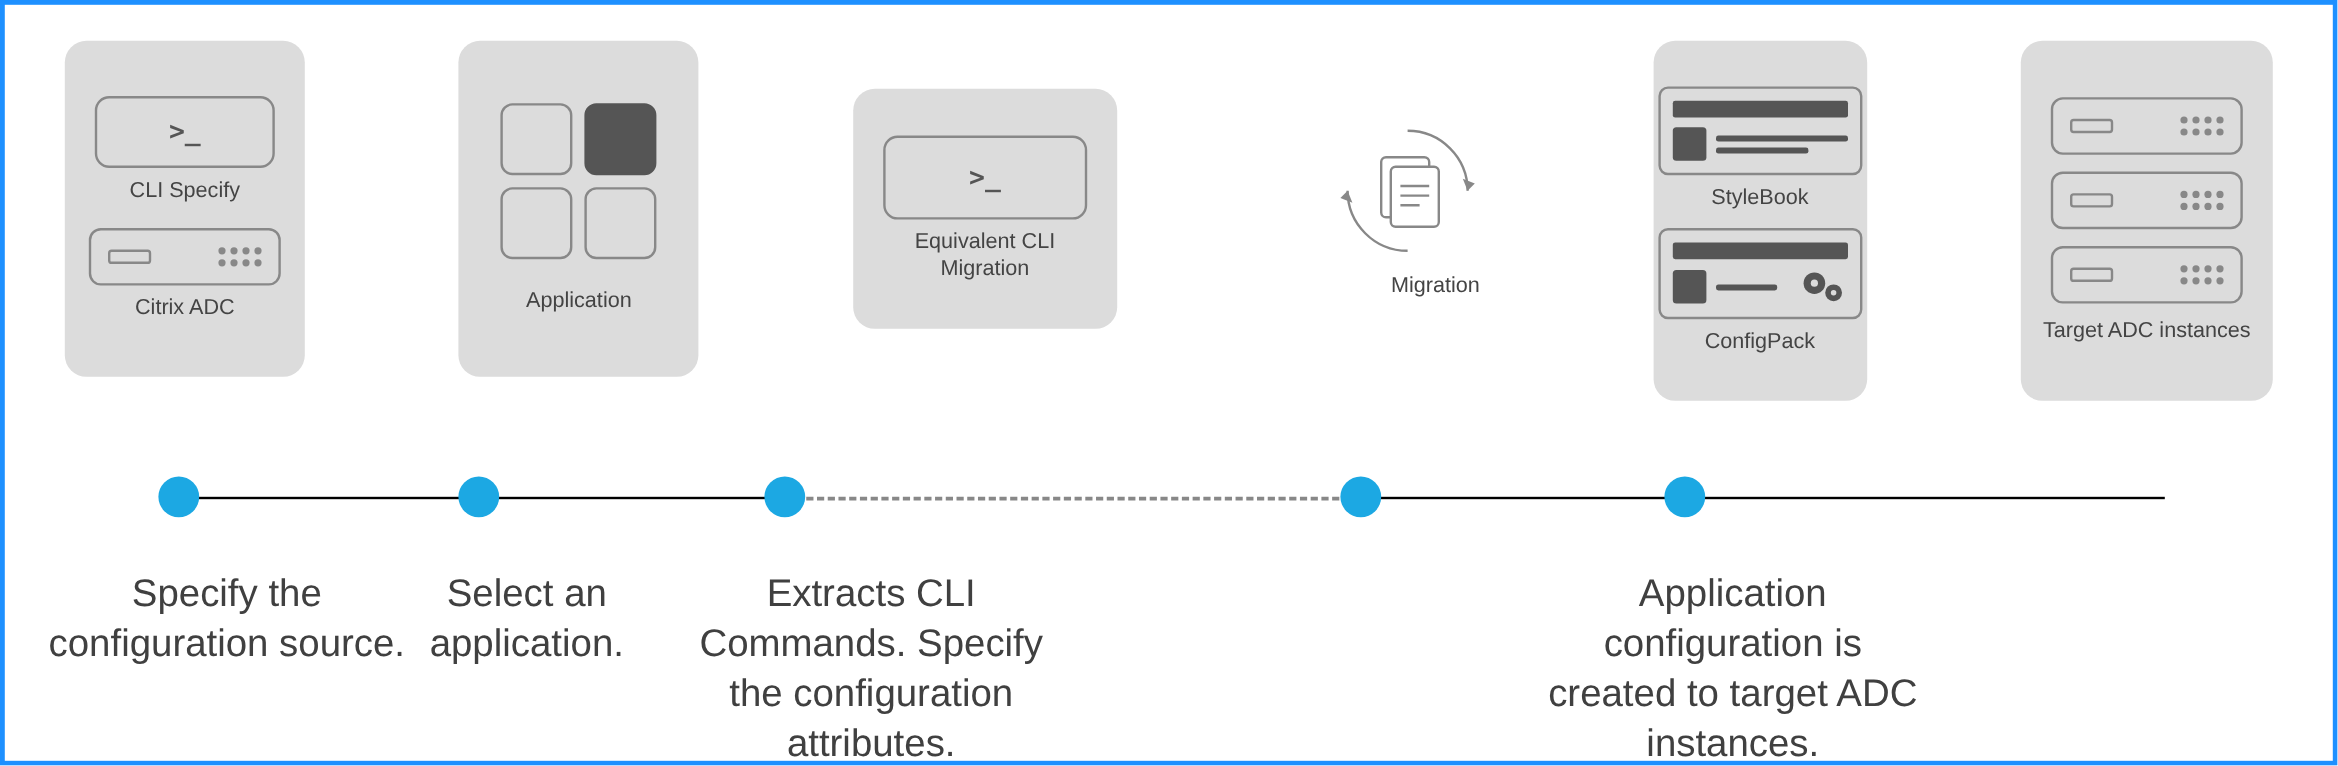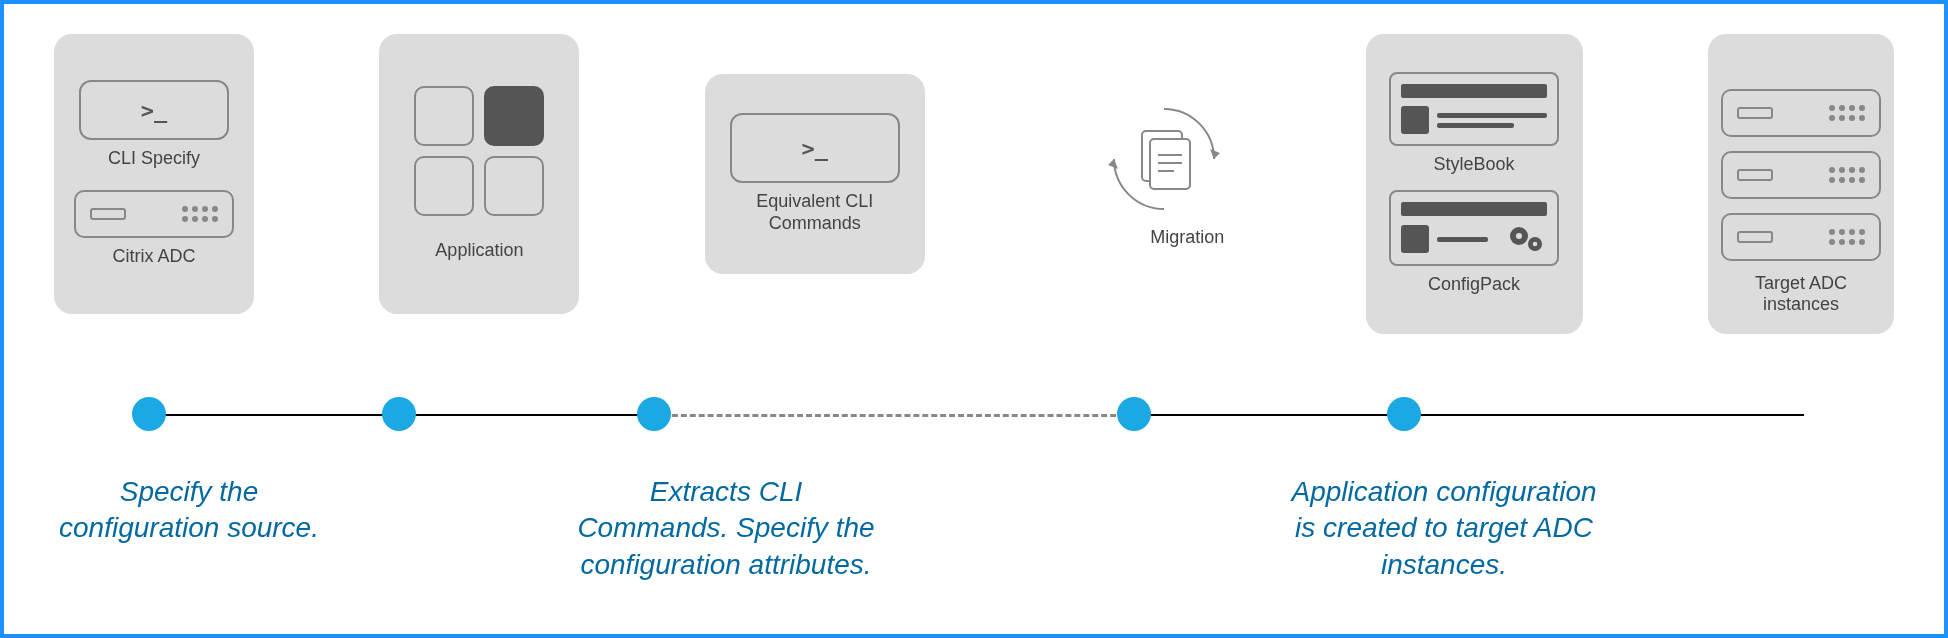--- a/index.html
+++ b/index.html
@@ -28,22 +28,22 @@
     display: flex;
     flex-direction: column;
     align-items: center;
     justify-content: center;
     padding: 18px 16px;
   }
   .card1 { width: 200px; height: 280px; }
   .card2 { width: 200px; height: 280px; }
   .card3 { width: 220px; height: 200px; margin-top: 40px; }
   .card4 { width: 190px; height: 200px; margin-top: 40px; background: transparent; align-items: flex-end; }
-  .card5 { width: 217px; height: 300px; }
-  .card6 { width: 186px; height: 300px; justify-content: flex-end; }
+  .card5 { width: 178px; height: 300px; }
+  .card6 { width: 210px; height: 300px; }
 
   .icon-box {
     border: 2px solid #888;
     border-radius: 12px;
     display: flex;
     align-items: center;
     justify-content: center;
     color: #555;
   }
   .cli-box { width: 150px; height: 60px; font-size: 22px; font-family: monospace; font-weight: bold; }
@@ -91,26 +91,25 @@
 
   .captions-row {
     display: flex;
     margin-top: 40px;
     position: relative;
     height: 120px;
   }
   .caption {
     position: absolute;
     transform: translateX(-50%);
-    font-size: 28px;
-    color: #0369a1;
+    font-size: 32px;
+    color: #404040;
     text-align: center;
     line-height: 1.3;
     width: 300px;
-    font-style: italic;
   }
 </style>
 </head>
 <body>
 
 <div class="frame">
 
   <div class="cards-row">
 
     <div class="card card1">
@@ -139,21 +138,21 @@
         <div class="app-tile filled"></div>
         <div class="app-tile"></div>
         <div class="app-tile"></div>
       </div>
       <div style="height:16px"></div>
       <div class="label">Application</div>
     </div>
 
     <div class="card card3">
       <div class="icon-box cli-box" style="width:170px;height:70px;">&gt;_</div>
-      <div class="label">Equivalent CLI Commands</div>
+      <div class="label">Equivalent CLI Migration</div>
     </div>
 
     <div class="card card4">
       <svg width="120" height="120" viewBox="0 0 120 120">
         <path d="M 60 10 A 50 50 0 0 1 110 60" fill="none" stroke="#888" stroke-width="2"></path>
         <polygon points="110,60 106,50 116,54" fill="#888"></polygon>
         <path d="M 60 110 A 50 50 0 0 1 10 60" fill="none" stroke="#888" stroke-width="2"></path>
         <polygon points="10,60 14,70 4,66" fill="#888"></polygon>
         <rect x="38" y="32" width="40" height="50" rx="4" fill="#fff" stroke="#888" stroke-width="2"></rect>
         <rect x="46" y="40" width="40" height="50" rx="4" fill="#fff" stroke="#888" stroke-width="2"></rect>
@@ -253,17 +252,18 @@
 
     <div class="tl-dot" style="left:95px;"></div>
     <div class="tl-dot" style="left:345px;"></div>
     <div class="tl-dot" style="left:600px;"></div>
     <div class="tl-dot" style="left:1080px;"></div>
     <div class="tl-dot" style="left:1350px;"></div>
   </div>
 
   <div class="captions-row">
     <div class="caption" style="left:135px;">Specify the configuration source.</div>
+    <div class="caption" style="left:385px; width:200px;">Select an application.</div>
     <div class="caption" style="left:672px;">Extracts CLI Commands. Specify the configuration attributes.</div>
     <div class="caption" style="left:1390px; width:320px;">Application configuration is created to target ADC instances.</div>
   </div>
 
 </div>
 
 </body></html>

